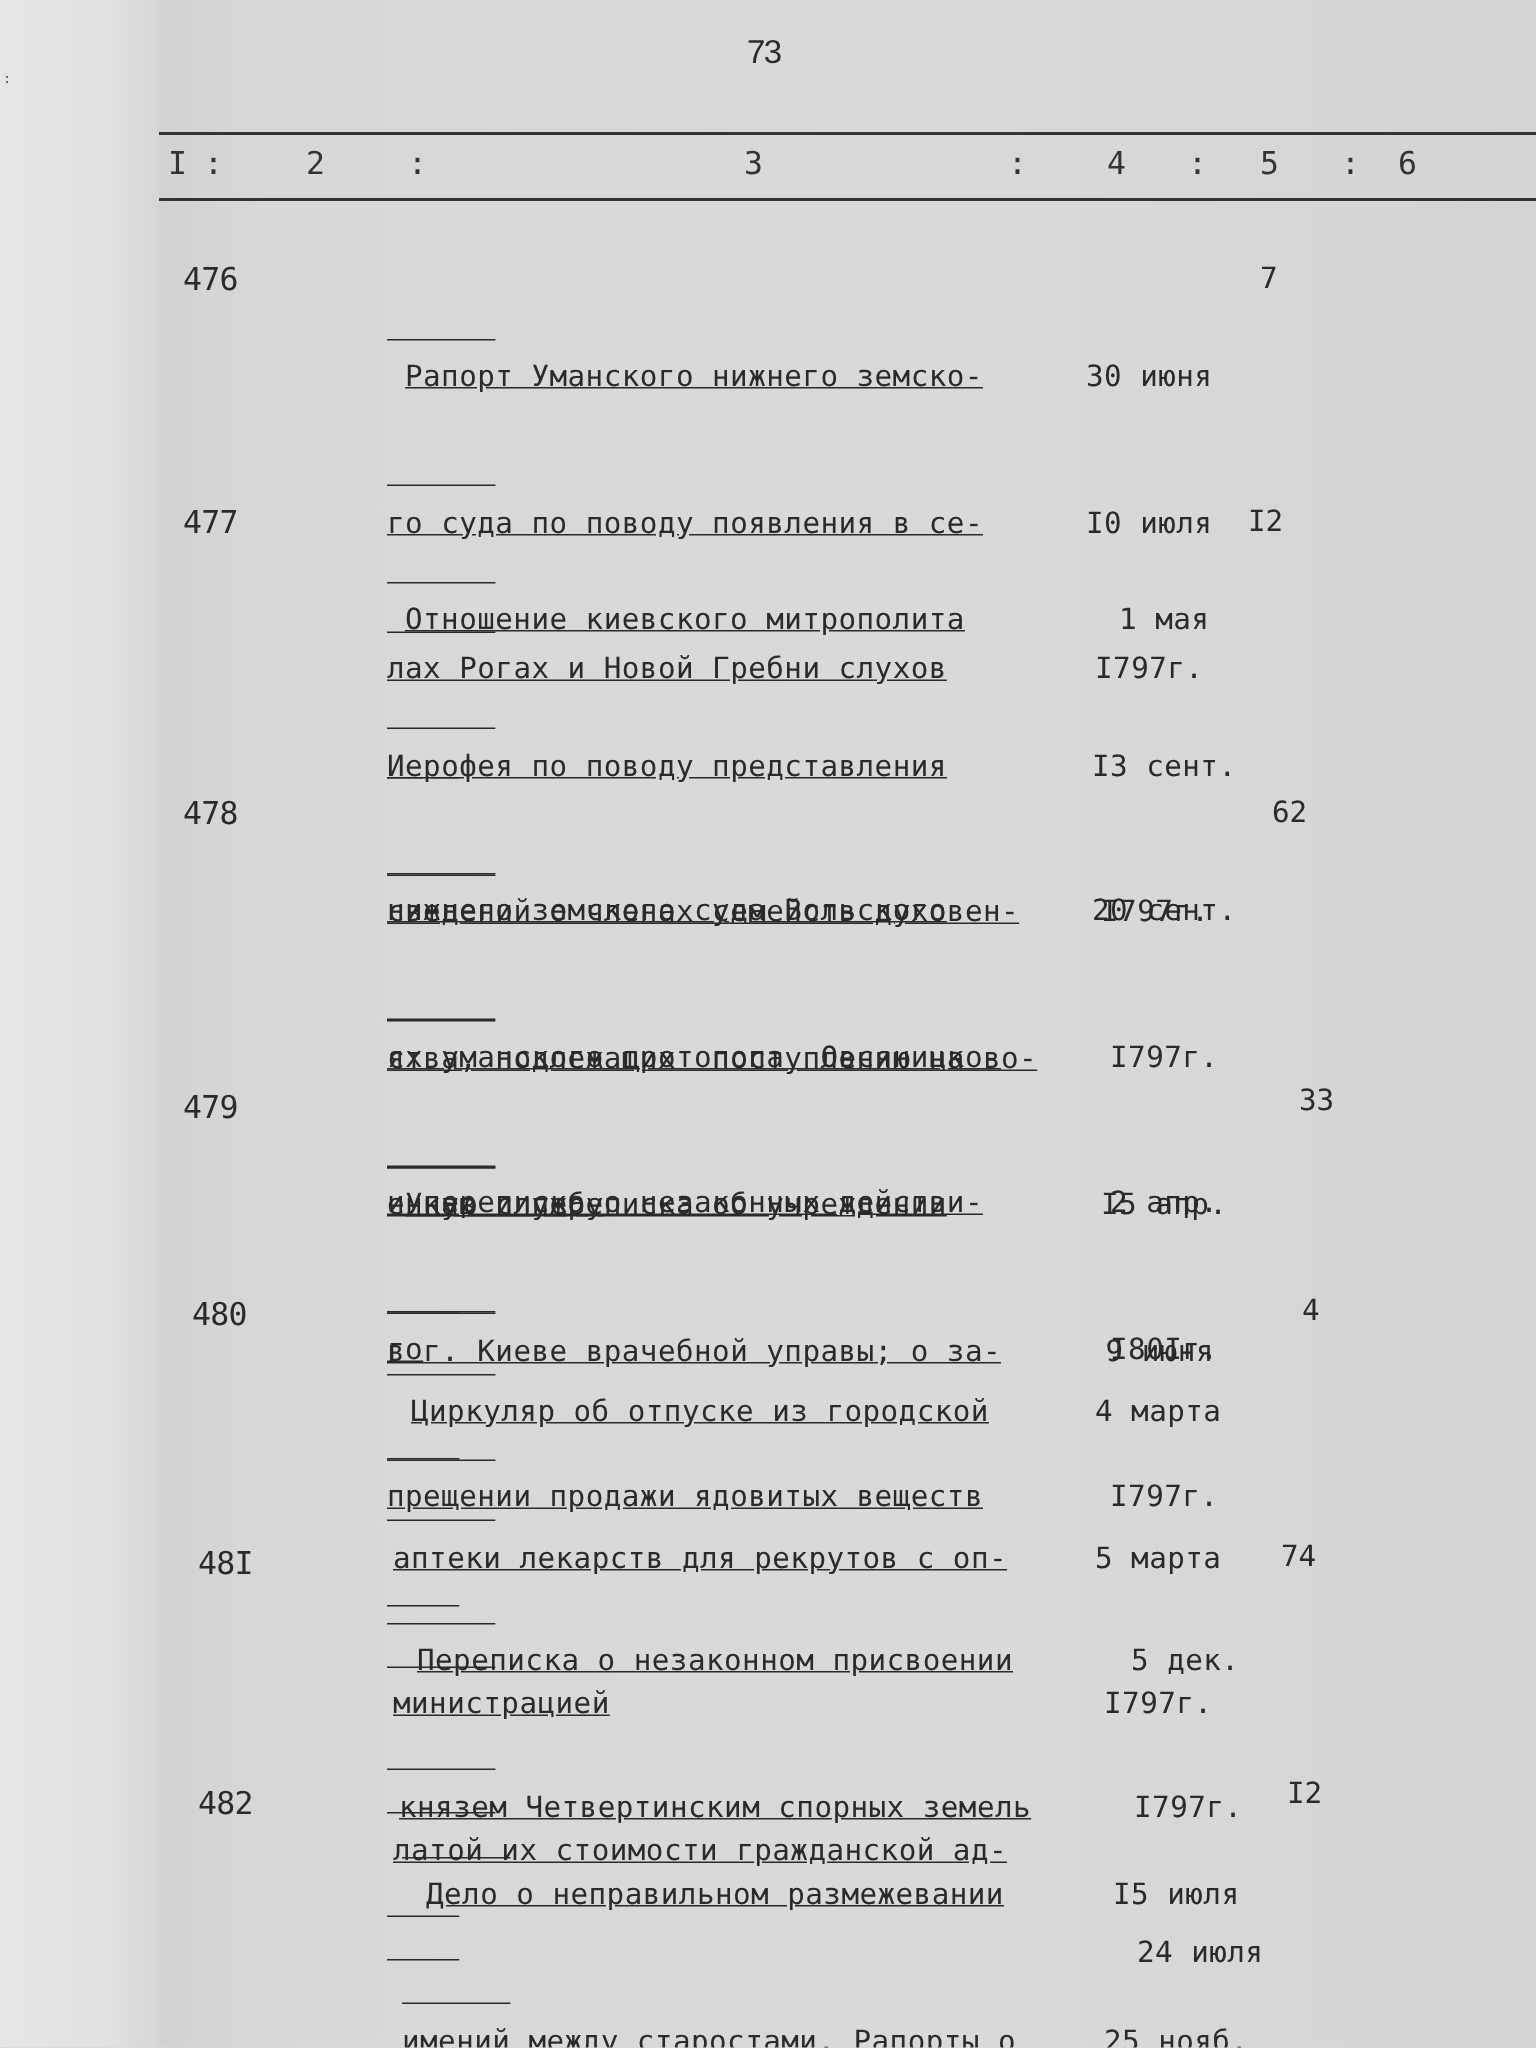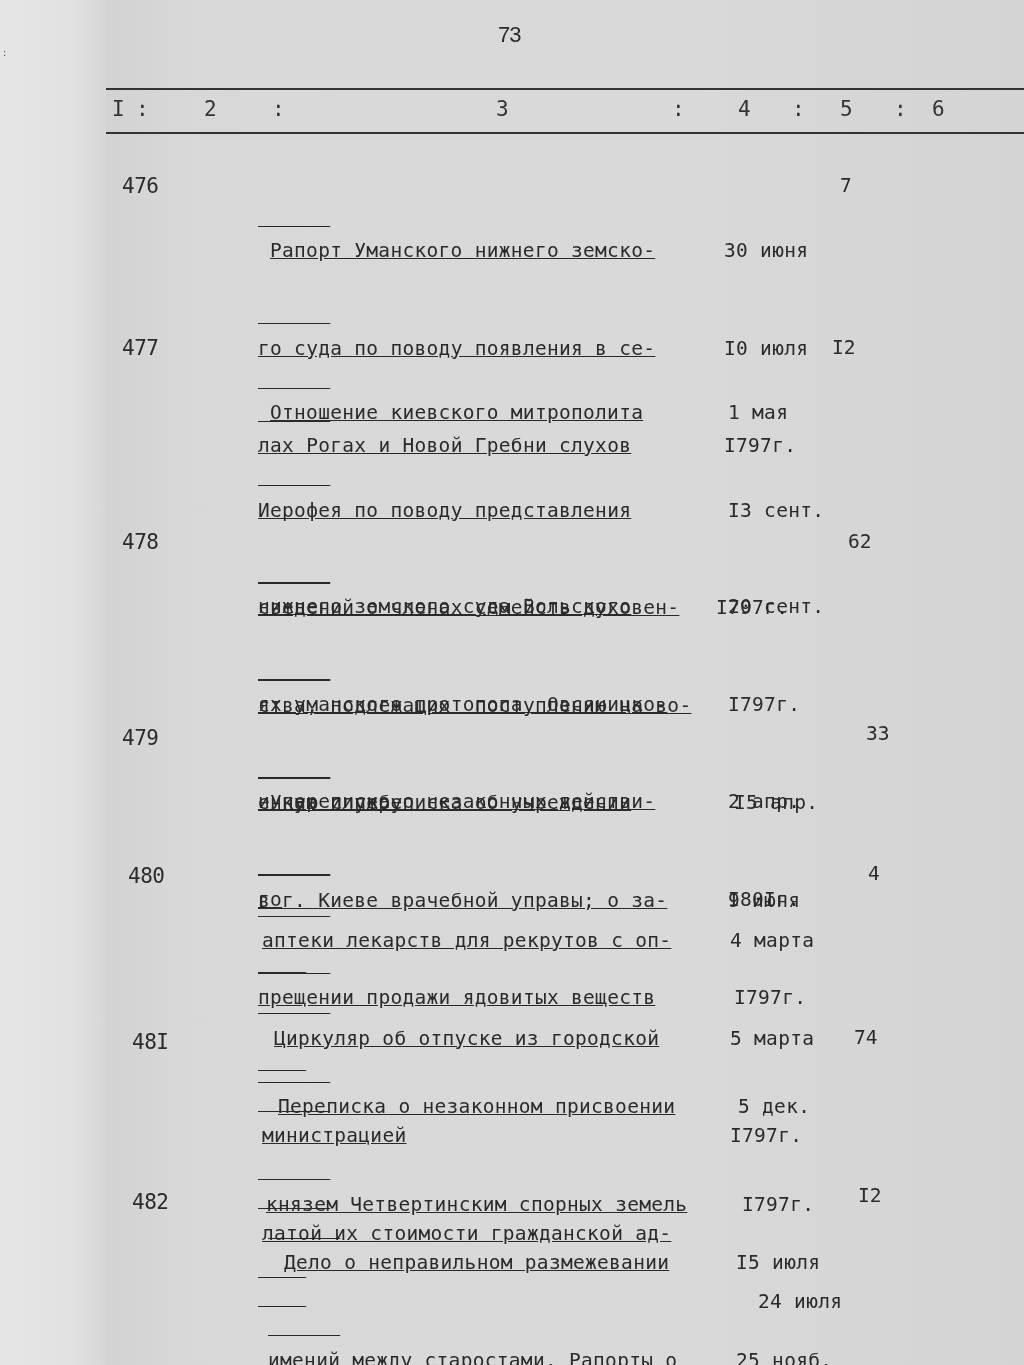--- a/index.html
+++ b/index.html
@@ -25,21 +25,21 @@
     font-family:Liberation Sans, sans-serif; letter-spacing:-1px;
   }
   .header-band {
     position:absolute; left:0; top:88px; width:918px; height:42px;
     border-top:2px solid #333; border-bottom:2px solid #333;
   }
   .hcell { position:absolute; top:7px; font-size:21px; color:#333; }
   .row { position:absolute; left:0; width:918px; }
   .num { position:absolute; font-size:21px; letter-spacing:-0.5px; }
   .desc { position:absolute; left:152px; font-size:19.5px; line-height:32.5px; white-space:pre; letter-spacing:0.3px;text-decoration:underline; }
-  .dates { position:absolute; left:618px; font-size:19.5px; line-height:32.5px; white-space:pre; letter-spacing:0.3px; }
+  .dates { position:absolute; left:618px; font-size:19.5px; line-height:32.5px; white-space:pre; letter-spacing:0.3px;text-align:center; }
   .sheets { position:absolute; font-size:19.5px; }
   .line { display:block; }
 </style>
 </head>
 <body>
 
 <div class="left-strip">
   <span class="edge-mark" style="top:48px">:</span>
 </div>
 
@@ -120,22 +120,22 @@
       <span class="line">I5 апр.</span>
       <span class="line" style="margin-left:-6px">9 июня</span>
       <span class="line">I797г.</span>
     </div>
     <span class="sheets" style="left:760px;top:0px">33</span>
   </div>
 
   <div class="row" style="top:860px">
     <span class="num" style="left:22px;top:4px">480</span>
     <div class="desc">
+      <span class="line" style="padding-left:16px">Циркуляр об отпуске из городской</span>
       <span class="line" style="padding-left:4px">аптеки лекарств для рекрутов с оп-</span>
-      <span class="line" style="padding-left:16px">Циркуляр об отпуске из городской</span>
       <span class="line" style="padding-left:4px">министрацией</span>
       <span class="line" style="padding-left:4px">латой их стоимости гражданской ад-</span>
     </div>
     <div class="dates" style="left:624px">
       <span class="line">4 марта</span>
       <span class="line">5 марта</span>
       <span class="line">I797г.</span>
     </div>
     <span class="sheets" style="left:762px;top:2px">4</span>
   </div>

